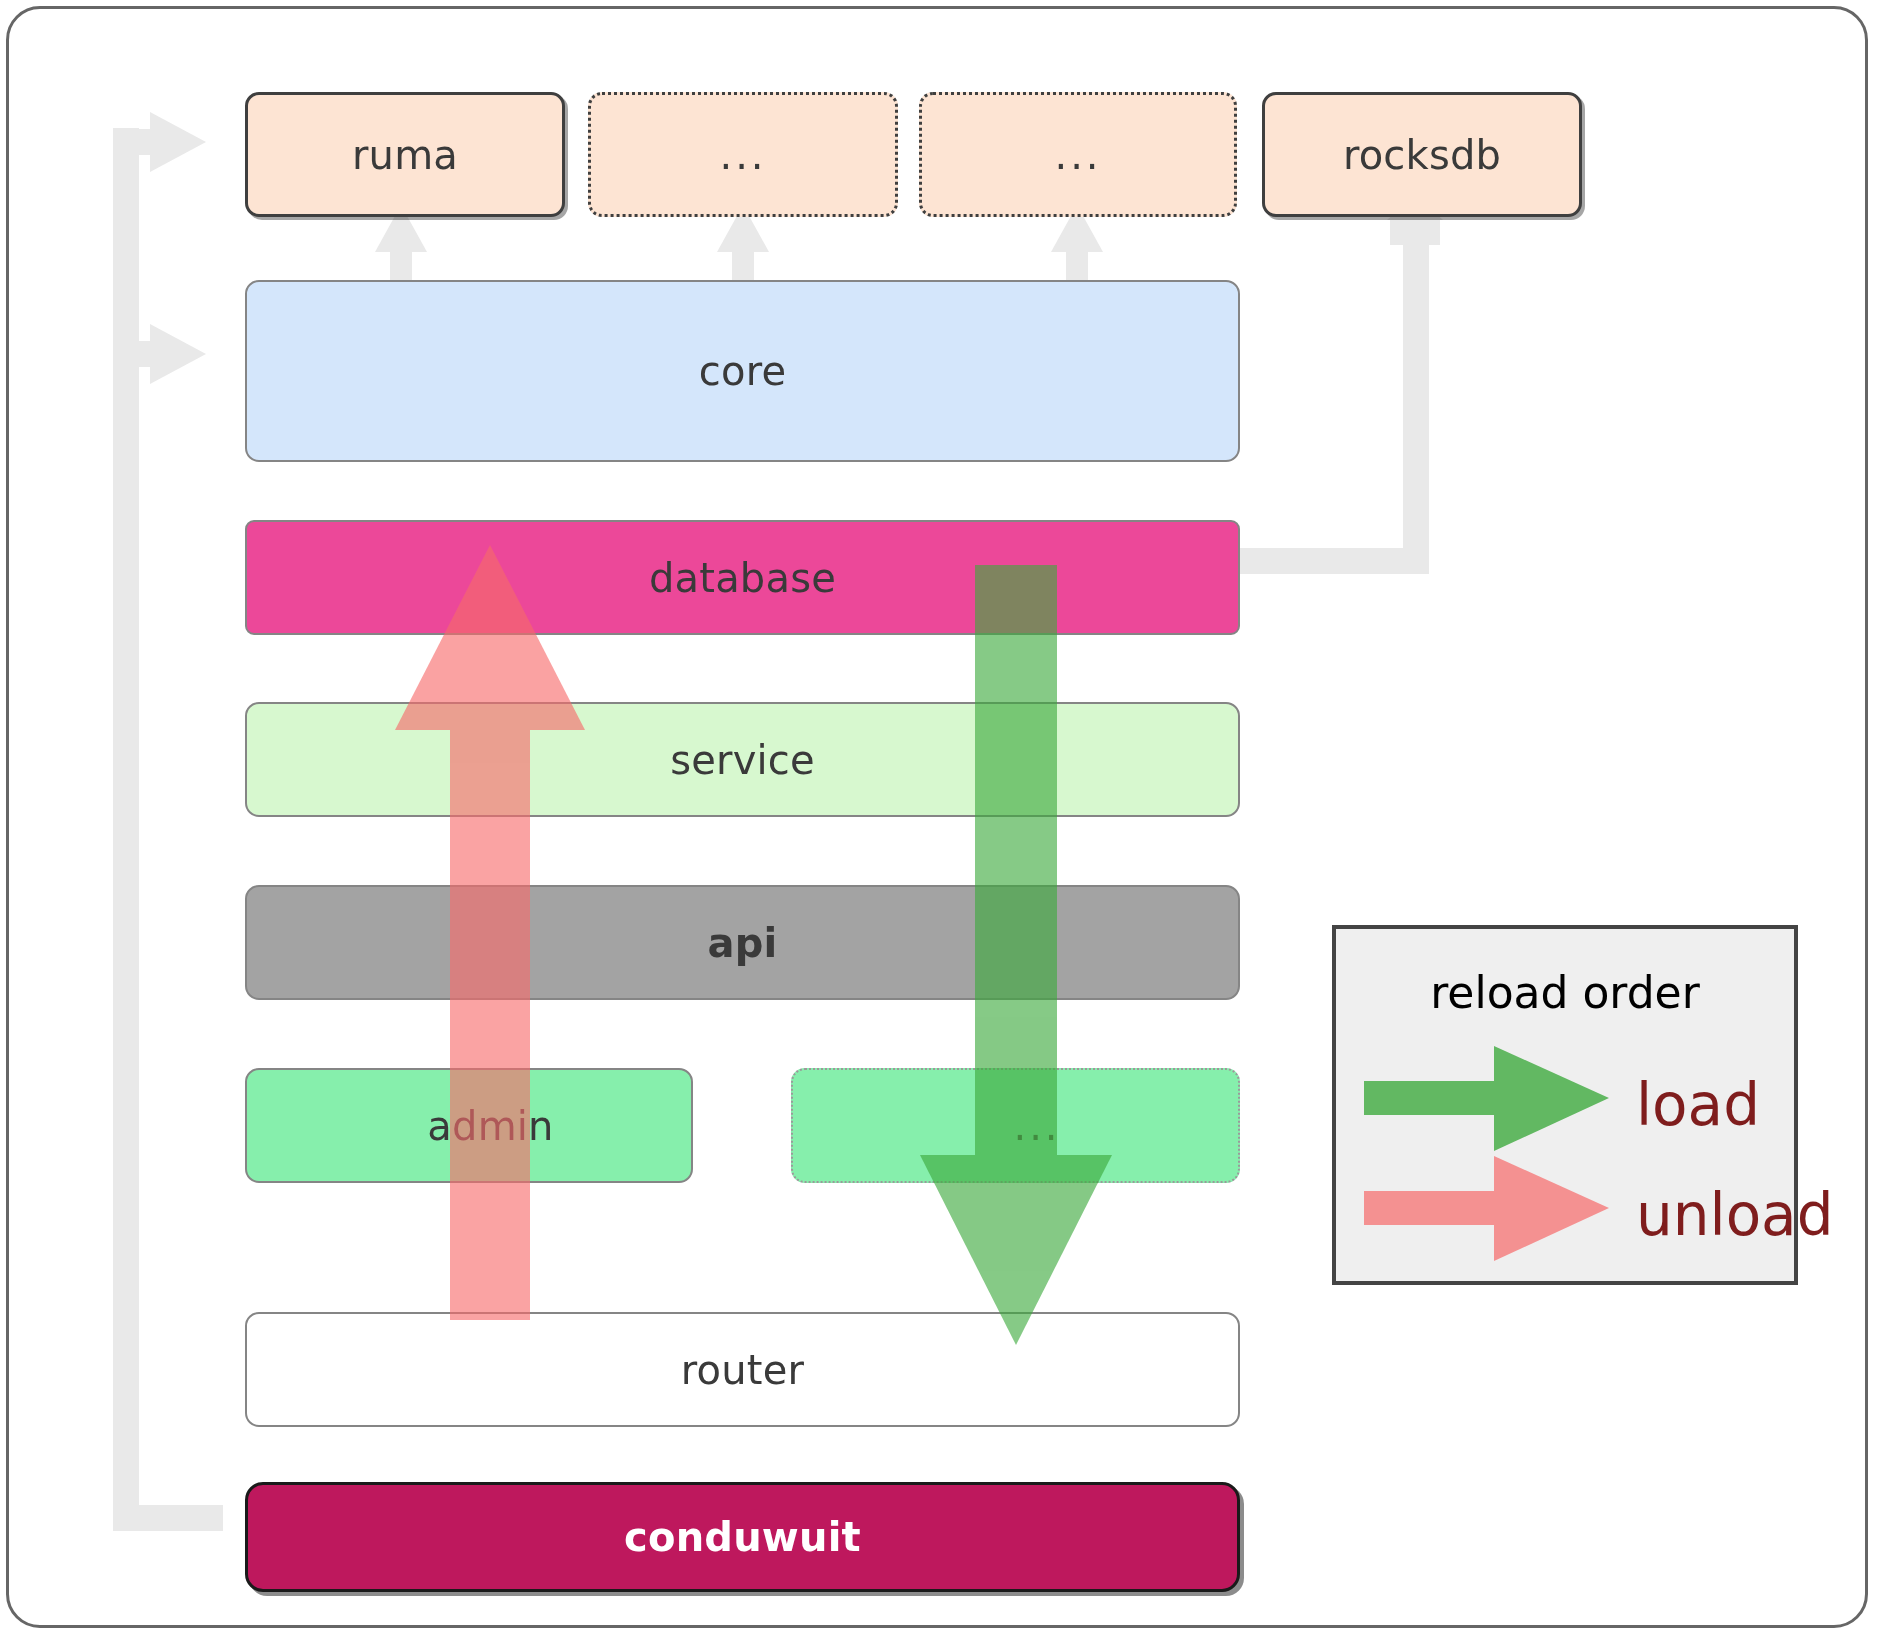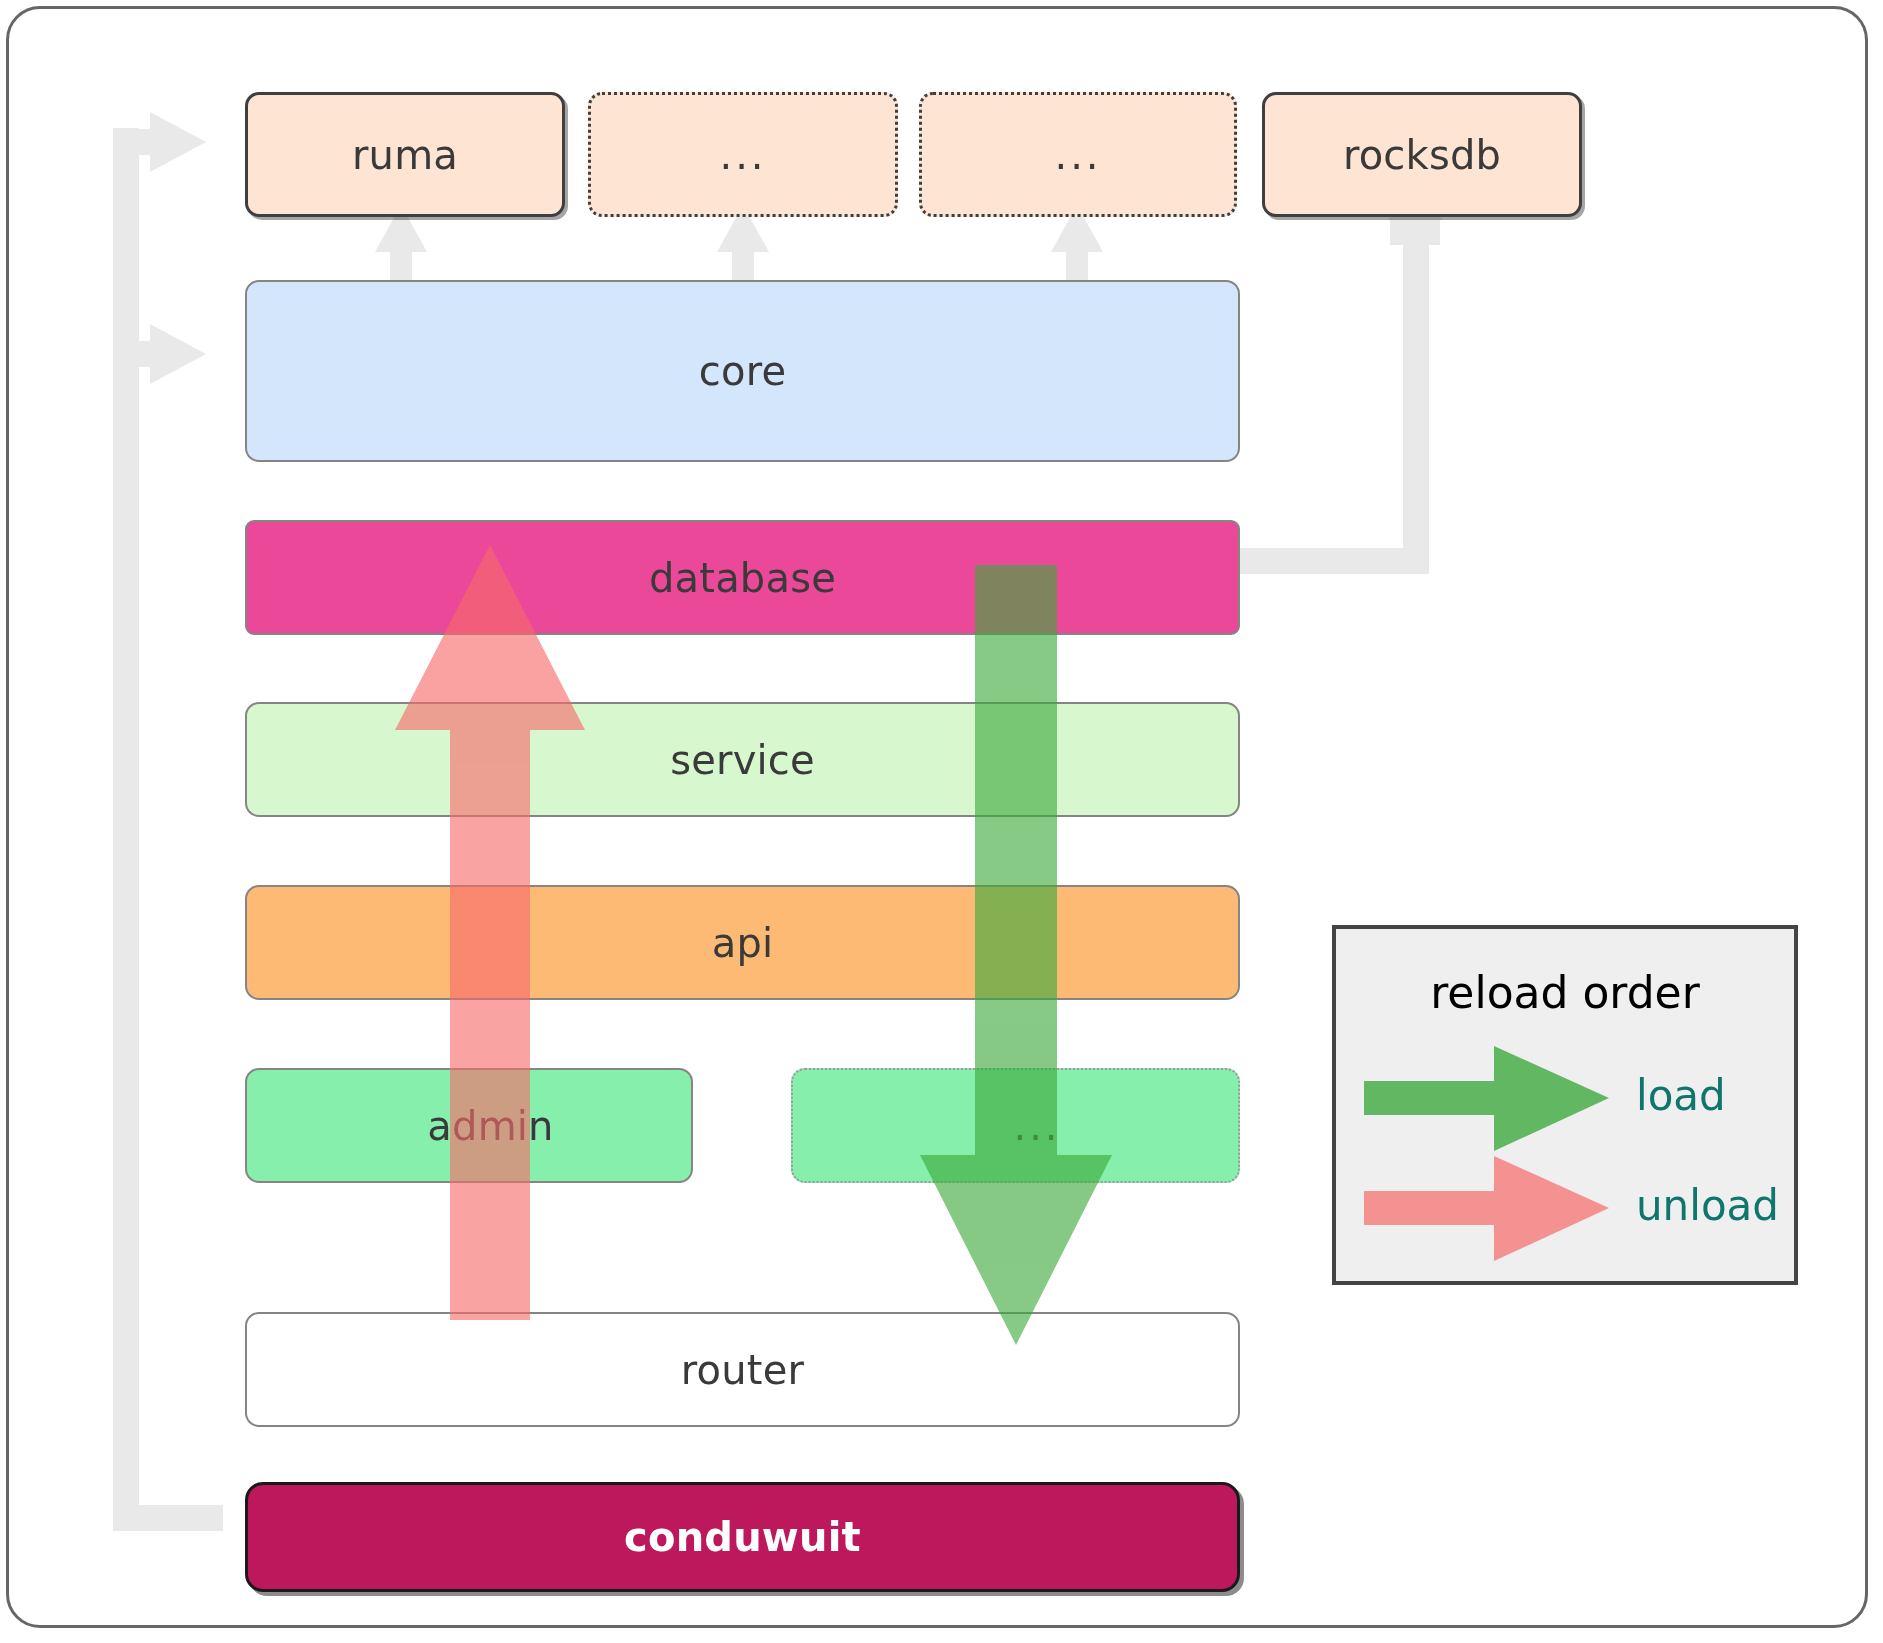--- a/index.html
+++ b/index.html
@@ -51,21 +51,21 @@
   .node.solid-gray {
     border: 2px solid #858585;
   }
   .node.dotted-gray {
     border: 2px dotted #9a9a9a;
   }
   .node.peach   { background: #fde4d3; }
   .node.blue    { background: #d4e6fb; }
   .node.green1  { background: #ec4899; border-radius: 9px; }
   .node.green2  { background: #d7f8cf; }
-  .node.green3  { background: #fdba74; }
+  .node.green3  { background: #a3a3a3; font-weight: bold; }
   .node.green4  { background: #86efac; padding-left: 43px; }
   .node.white   { background: #ffffff; }
   .node.navy    {
     background: #be185d;
     color: #ffffff;
     font-weight: bold;
     border: 3px solid #1a1a1a;
     border-radius: 18px;
     box-shadow: 4px 4px 0 rgba(0,0,0,0.45);
   }
@@ -114,22 +114,22 @@
     left: 0;
     width: 100%;
     height: 90px;
   }
   .legend-row.load   { top: 130px; }
   .legend-row.unload { top: 240px; }
   .legend-label {
     position: absolute;
     left: 300px;
     top: 12px;
-    font-size: 42px;
-    color: #0f766e;
+    font-size: 58px;
+    color: #7f1d1d;
   }
   .legend-arrow {
     position: absolute;
     left: 28px;
     top: -18px;
     width: 250px;
     height: 110px;
   }
 </style>
 </head>

